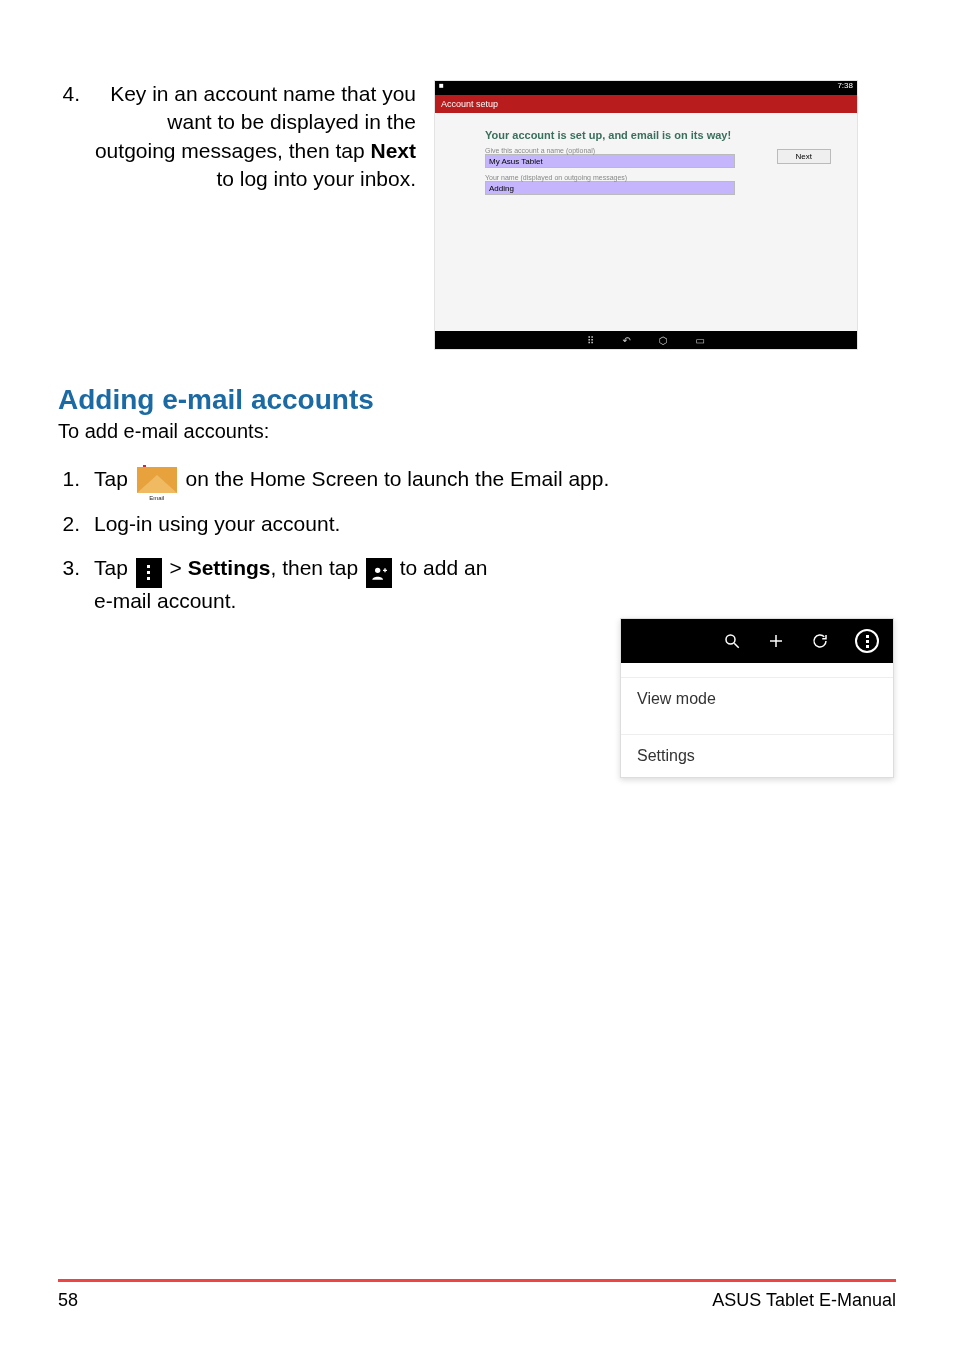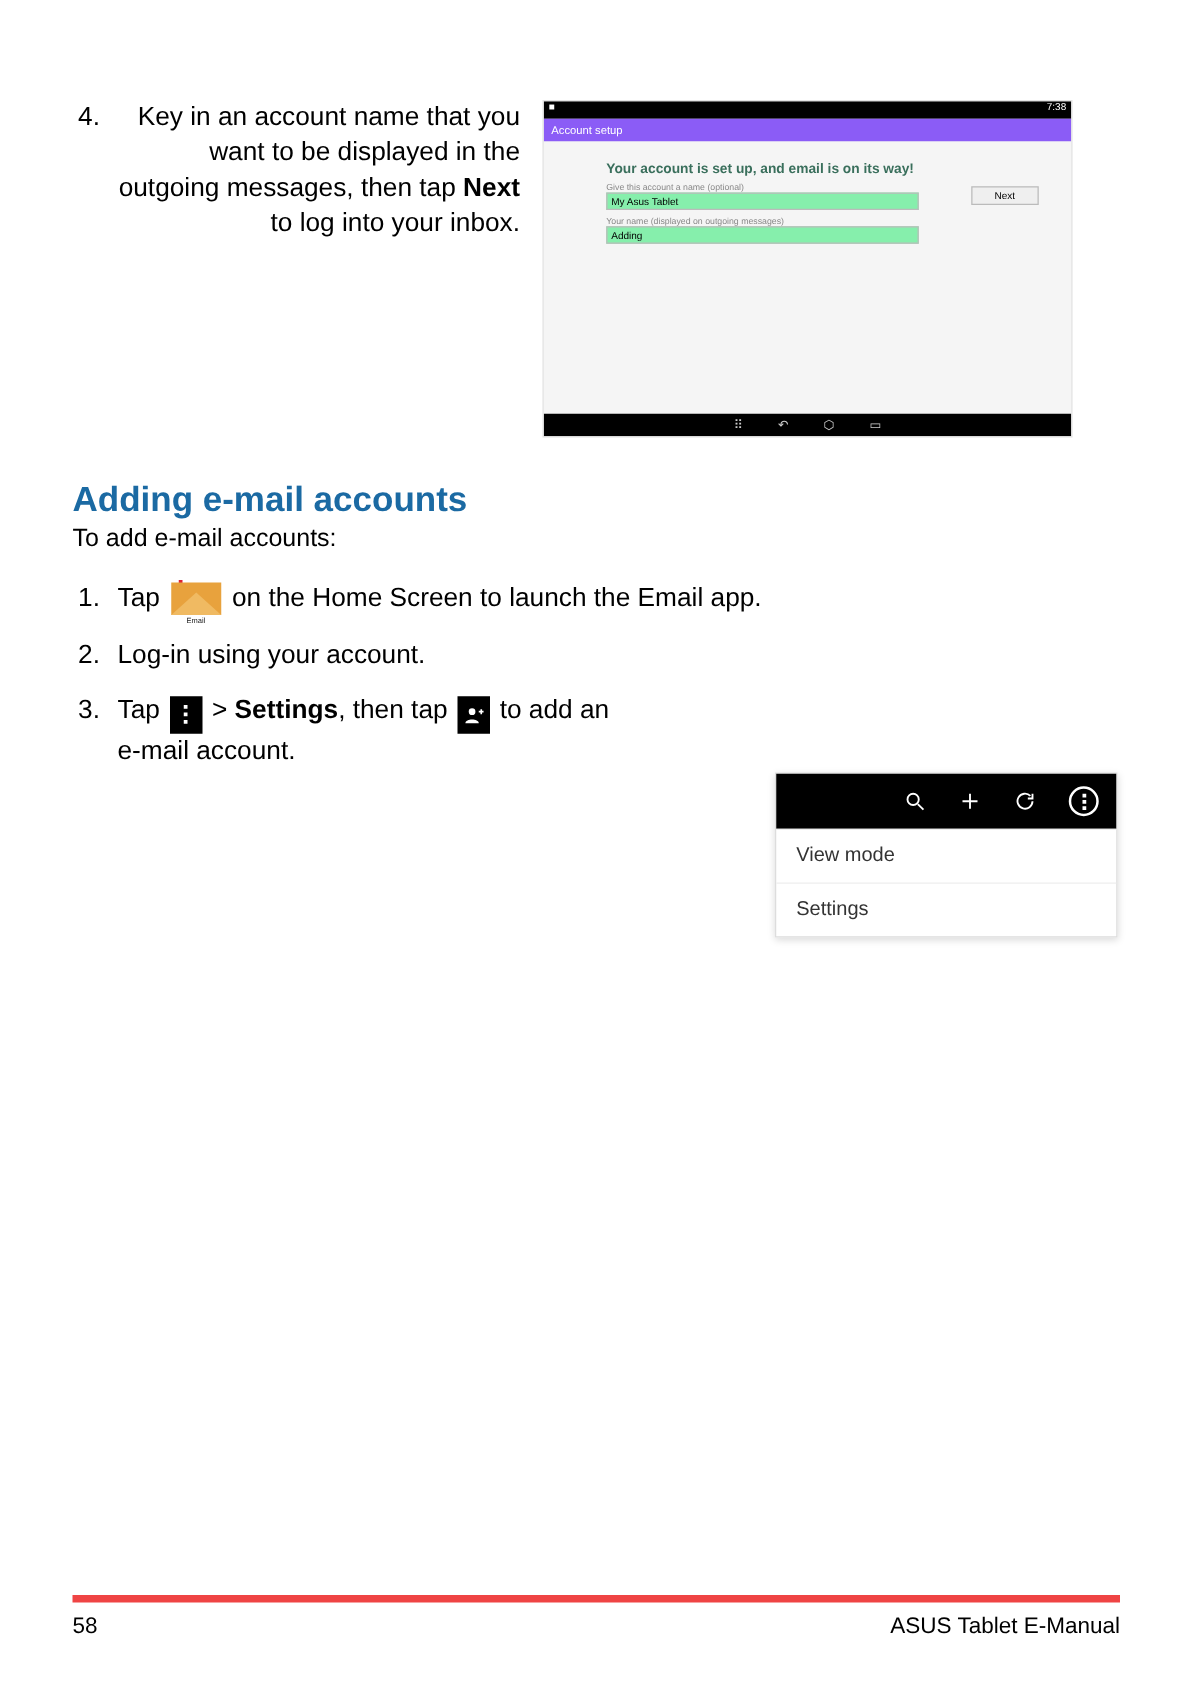--- a/index.html
+++ b/index.html
@@ -37,31 +37,31 @@
     background: #f5f5f5;
     border: 1px solid #e3e3e3;
     position: relative;
     overflow: hidden;
   }
   .shot .topbar {
     height: 14px; background: #000; color:#fff;
     font-size:8px; display:flex; justify-content:space-between; padding:0 4px;
   }
   .shot .bread {
-    height: 18px; background: #8b5cf6; color:#fff;
+    height: 18px; background: #b91c1c; color:#fff;
     font-size:9px; padding-left:6px; line-height:18px;
   }
   .shot .inner {
     position:absolute; left:50px; top:48px; right:50px;
   }
   .shot .inner .title { color:#3a6f5c; font-size:11px; font-weight:600;}
   .shot .inner .lbl { color:#888; font-size:7px; margin-top:6px;}
   .shot .inner .field {
     border:1px solid #bbb; height:14px; font-size:8px; padding:0 3px;
-    line-height:14px; width:250px; background:#86efac;
+    line-height:14px; width:250px; background:#c4b5fd;
   }
   .shot .nextbtn {
     position:absolute; right:26px; top:68px;
     border:1px solid #bbb; background:#efefef;
     font-size:8px; padding:2px 18px;
   }
   .shot .navbar {
     position:absolute; left:0; right:0; bottom:0; height:18px;
     background:#000; display:flex; justify-content:center; gap:28px;
     align-items:center;
@@ -135,26 +135,27 @@
     height:44px; background:#000;
     display:flex; align-items:center; justify-content:flex-end; gap:26px;
     padding-right:14px;
   }
   .menushot .micon { color:#fff; font-size:18px; display:inline-flex; align-items:center; justify-content:center; }
   .menushot .micon svg { width:18px; height:18px; stroke:#fff; fill:none; stroke-width:2; }
   .menushot .mcircle { border:2px solid #fff; border-radius:50%; width:24px; height:24px; }
   .menushot .mitem {
     padding:12px 16px; font-size:16px; color:#333;
     border-top:1px solid #eee;
+    margin-top:14px;
   }
   .menushot .mitem:first-of-type { border-top:none; }
 
   .footer {
     position:absolute; left:58px; right:58px; bottom:46px;
-    border-top:6px solid #ef4444;
+    border-top:3px solid #ef4444;
     padding-top:8px;
     display:flex; justify-content:space-between;
     font-size:18px;
   }
   .bold { font-weight:700; }
 </style>
 </head>
 <body>
 
 <div class="page">

